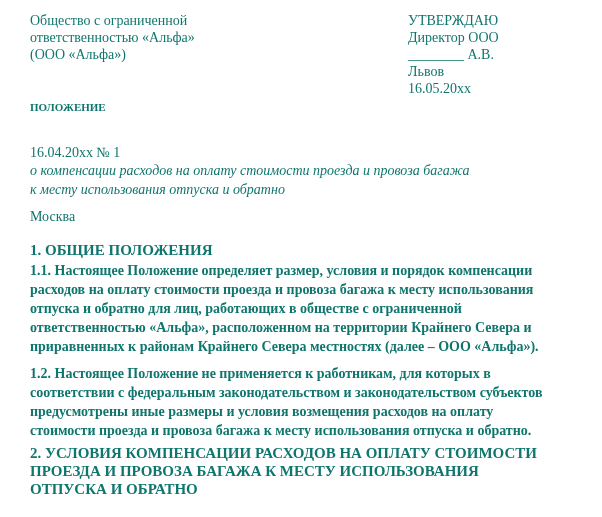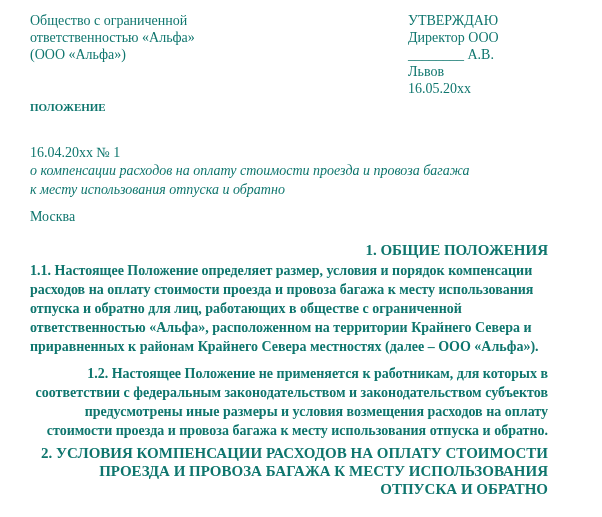--- a/index.html
+++ b/index.html
@@ -50,30 +50,29 @@
   }
   .doc-city {
     margin-top: 9px;
     line-height: 17px;
   }
   .section-heading {
     margin: 16px 0 0 0;
     font-weight: bold;
     font-size: 15px;
     line-height: 18px;
-    text-align: right;
+    text-align: left;
   }
   .para {
     margin: 2px 0 0 0;
     line-height: 19px;
     font-weight: bold;
   }
   .para + .para {
     margin-top: 8px;
-    text-align: right;
   }
   .section-heading.second {
     margin-top: 4px;
   }
 </style>
 </head>
 <body>
 
 <div class="page">
 

